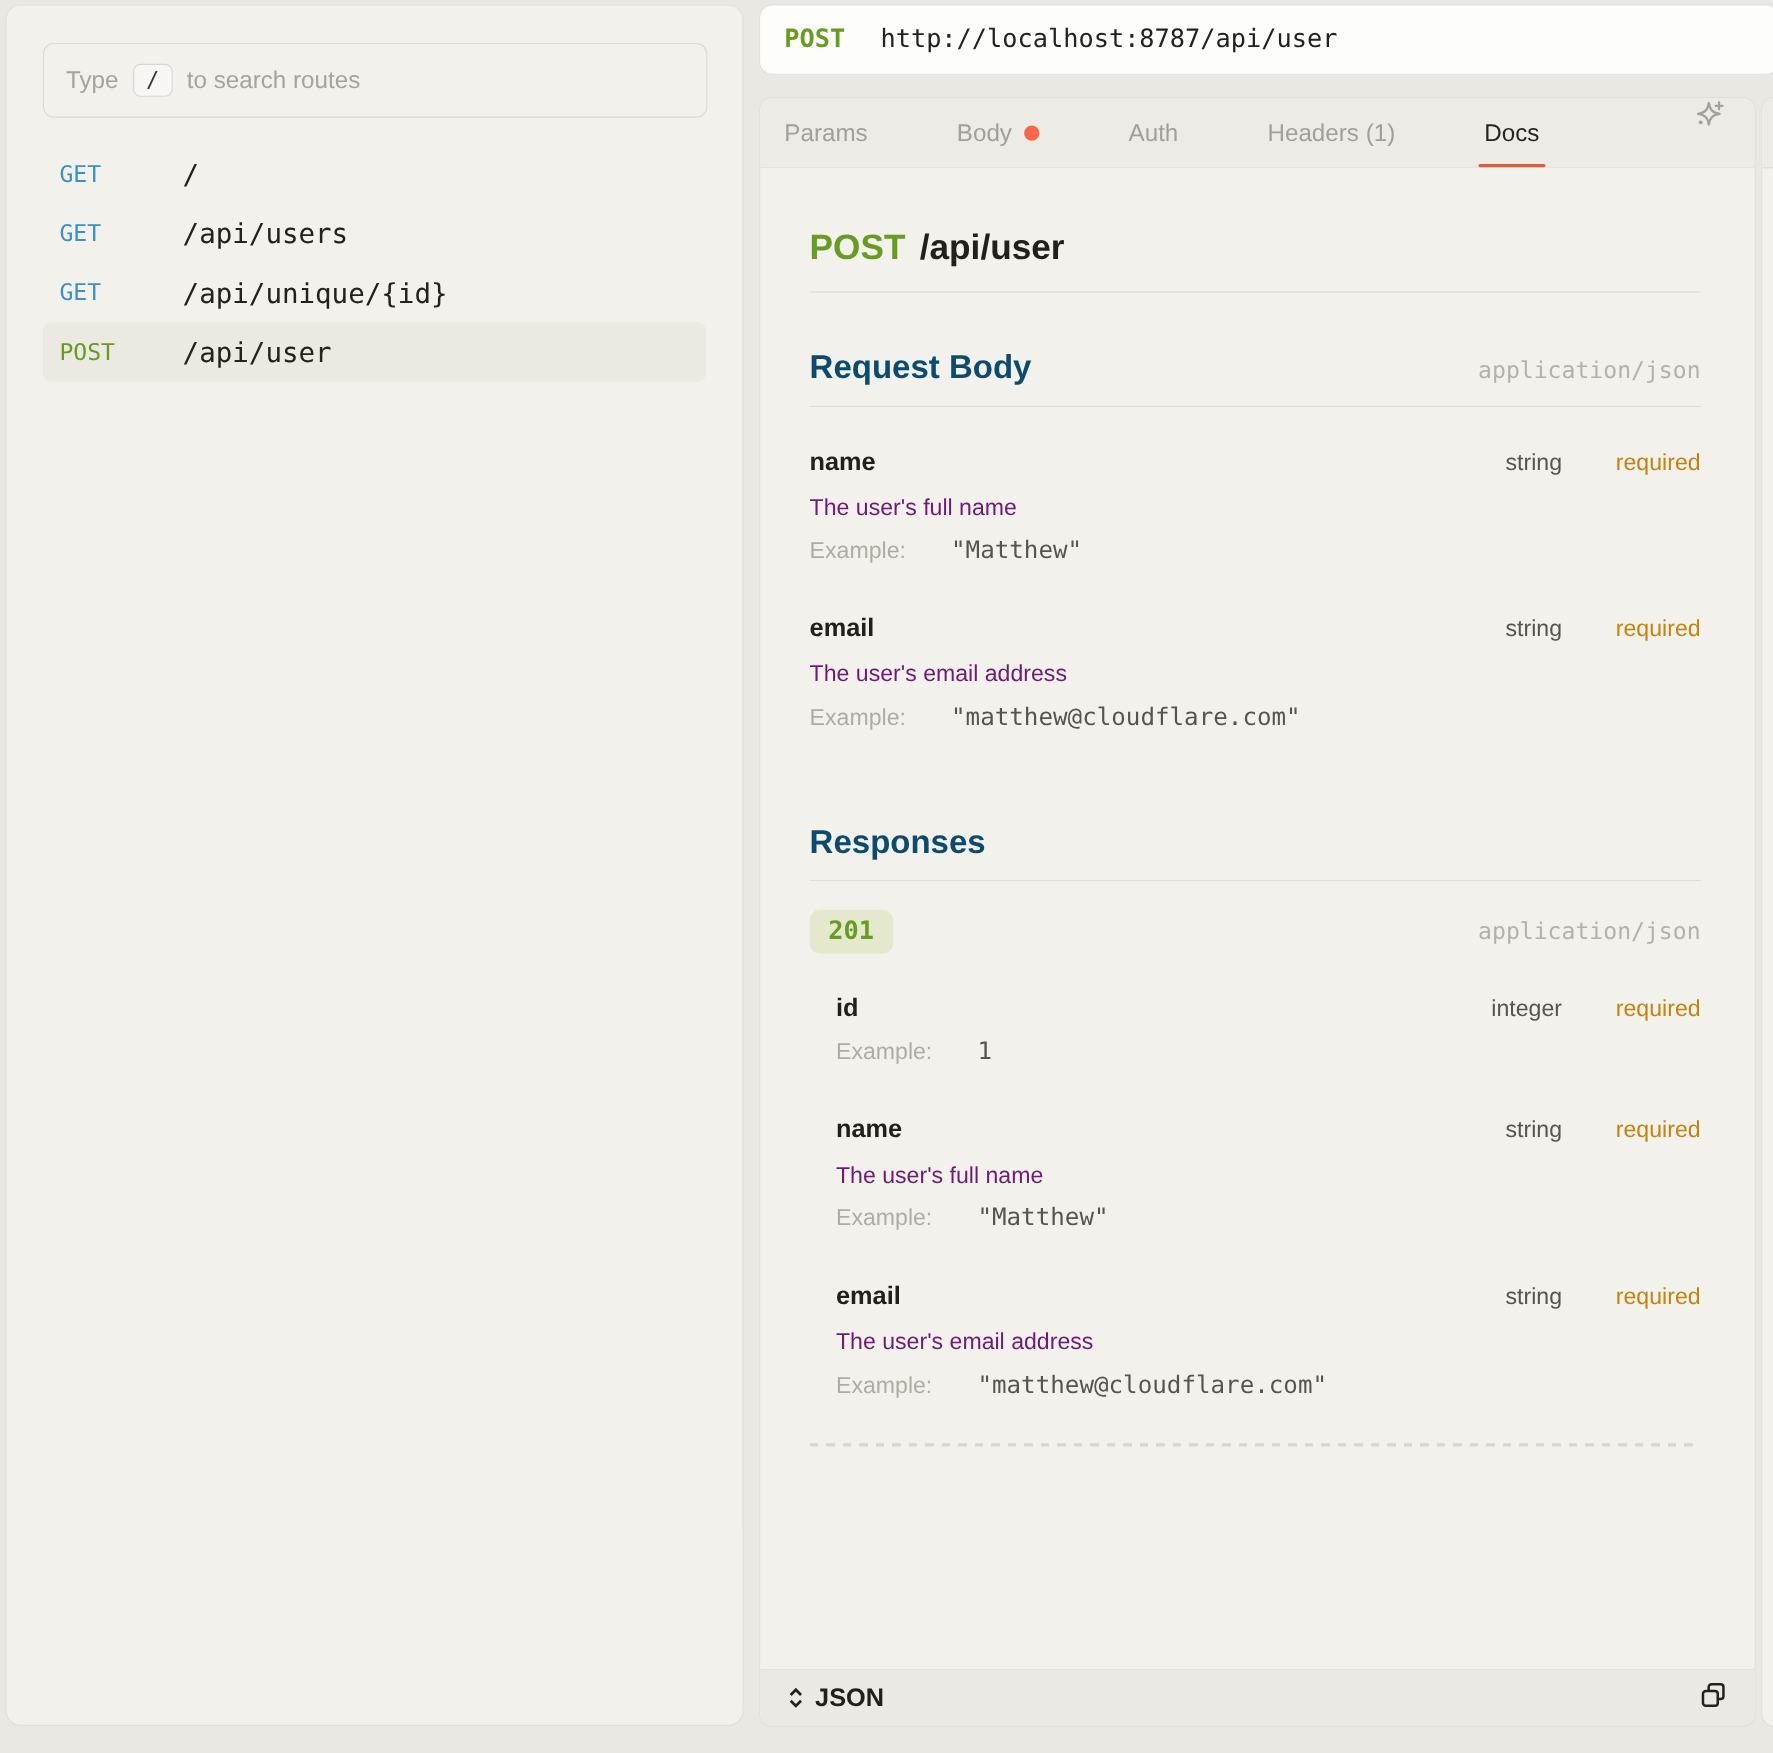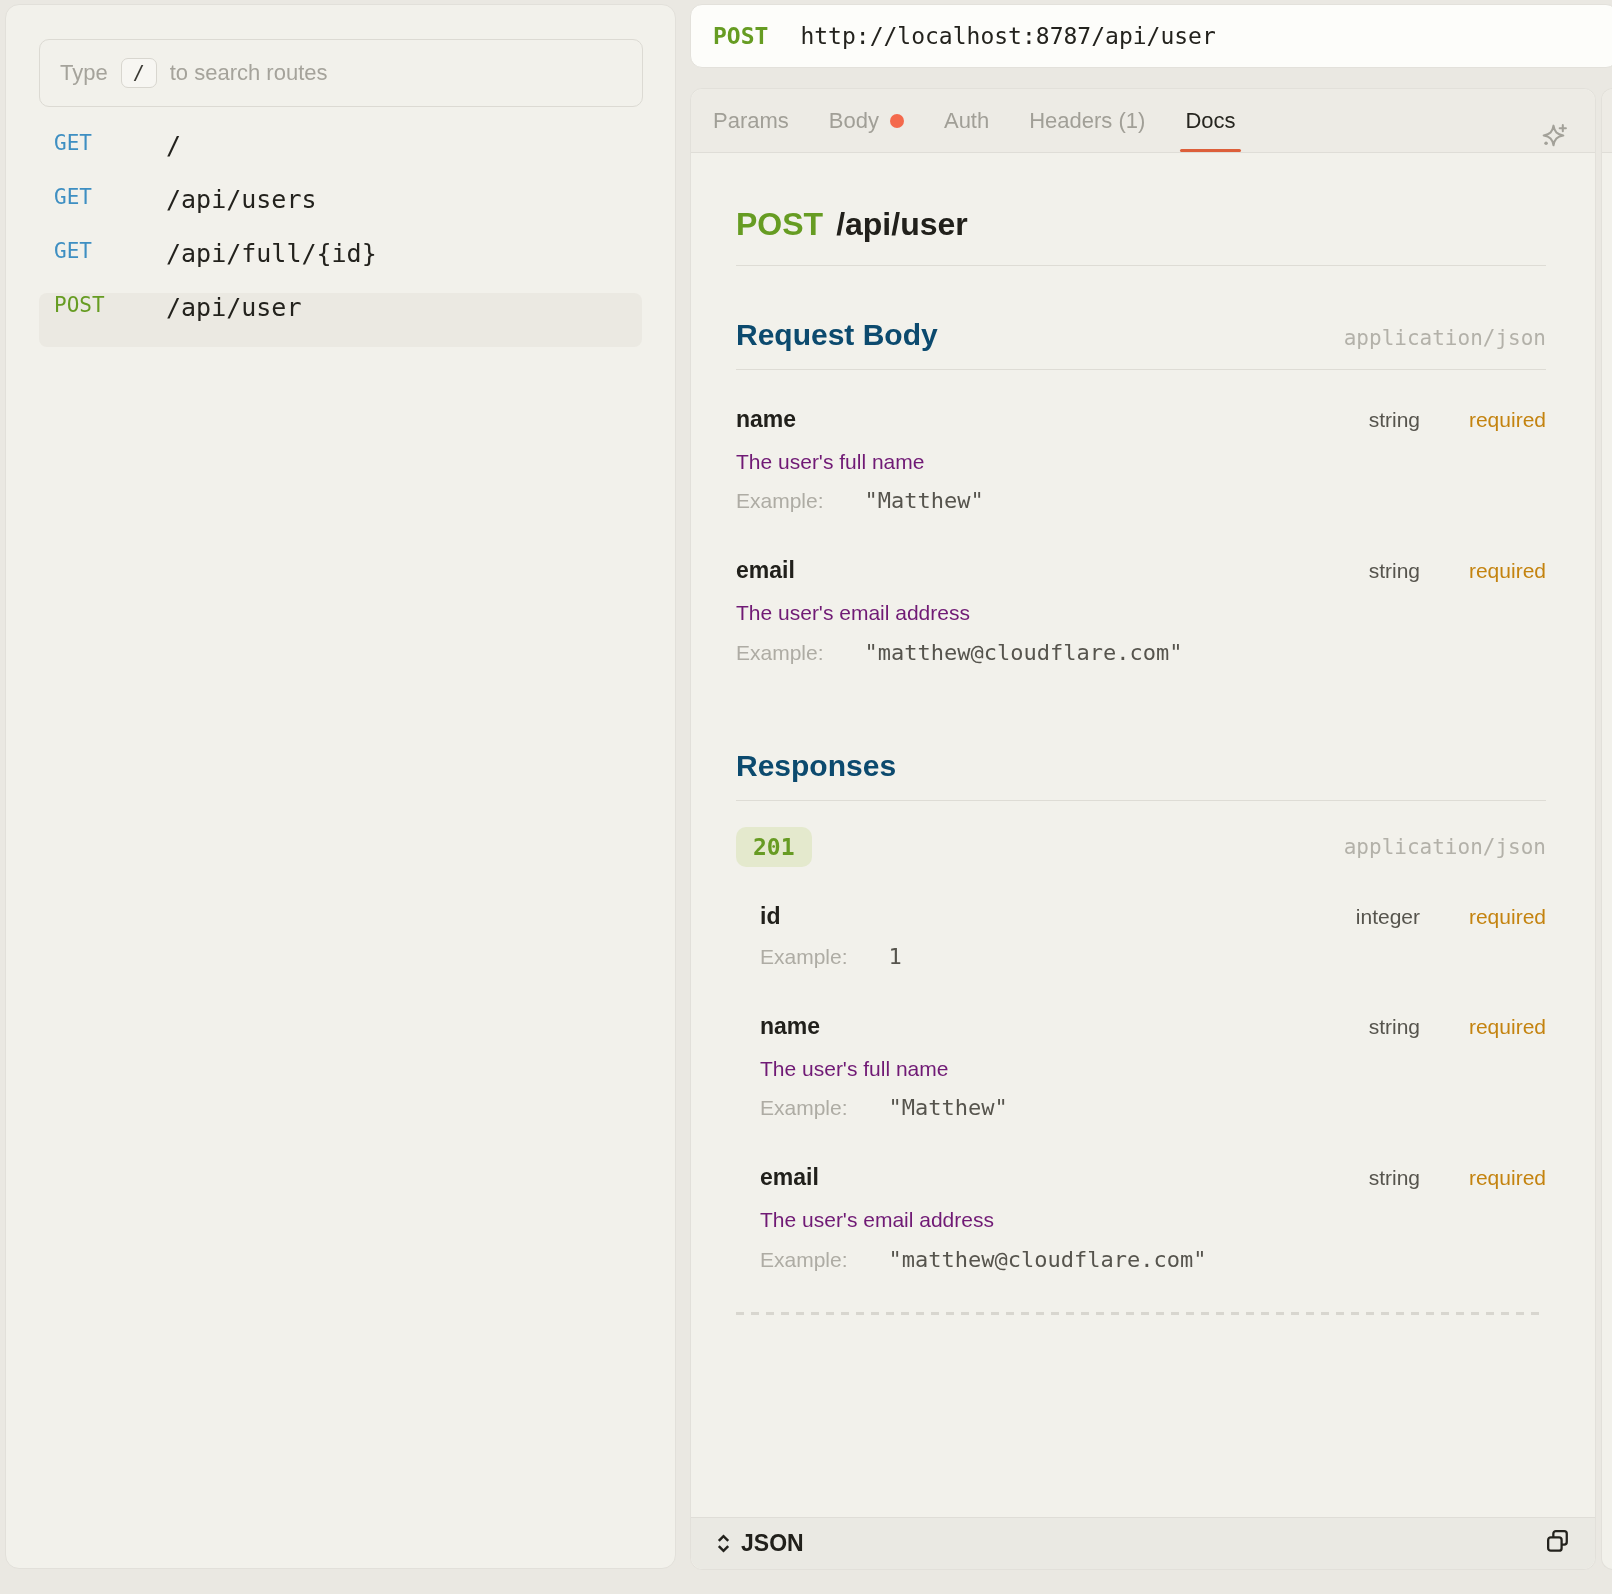--- a/index.html
+++ b/index.html
@@ -42,21 +42,21 @@
     display:flex;align-items:center;padding:0 20px;gap:13px;
     font-size:22px;color:var(--gray);background:var(--card);cursor:text;
   }
   .keycap{
     font-family:"DejaVu Sans Mono","Liberation Mono",monospace;
     font-size:20px;color:#3a3933;background:#f7f6f2;border:1px solid #d8d6cf;
     border-radius:7px;padding:2px 11px 4px;line-height:1.1;
   }
   .route-list{margin:24px 33px 0;display:flex;flex-direction:column;}
   .route-row{
-    height:54px;display:flex;padding-left:15px;border-radius:8px;
+    height:54px;display:flex;align-items:center;padding-left:15px;border-radius:8px;
     font-family:"DejaVu Sans Mono","Liberation Mono",monospace;cursor:pointer;
   }
   .route-row.active{background:var(--row-active);}
   .route-method{width:112px;font-size:21px;}
   .route-method[data-method="GET"]{color:var(--blue);}
   .route-method[data-method="POST"]{color:var(--green);}
   .route-path{font-size:25px;color:var(--ink);}
 
   
   .url-bar{
@@ -69,21 +69,21 @@
   .url-text{font-size:23px;color:var(--ink);}
 
   
   .main-card{
     position:absolute;left:690px;top:88px;width:906px;height:1482px;
     background:var(--card);border:1px solid var(--border);border-radius:12px;
     display:flex;flex-direction:column;overflow:hidden;
   }
   .tab-strip{
     flex:0 0 64px;background:var(--strip);border-bottom:1px solid var(--strip-border);
-    display:flex;align-items:flex-end;padding:0 26px 0 2px;border-radius:12px 12px 0 0;
+    display:flex;align-items:flex-start;padding:0 26px 0 2px;border-radius:12px 12px 0 0;gap:41px;
   }
   .tab{
     position:relative;height:100%;display:flex;align-items:center;gap:11px;
     padding:0 20px;font-size:22px;color:#a19f97;cursor:pointer;white-space:nowrap;
   }
   .tab.active{color:#26251f;}
   .tab.active::after{
     content:"";position:absolute;left:15px;right:15px;bottom:0;height:3px;
     background:var(--coral-dark);border-radius:2px;
   }
@@ -154,21 +154,21 @@
         <span class="route-path">/</span>
       </div>
 
       <div class="route-row">
         <span class="route-method mono" data-method="GET">GET</span>
         <span class="route-path">/api/users</span>
       </div>
 
       <div class="route-row">
         <span class="route-method mono" data-method="GET">GET</span>
-        <span class="route-path">/api/full/{id}</span>
+        <span class="route-path">/api/unique/{id}</span>
       </div>
 
       <div class="route-row active">
         <span class="route-method mono" data-method="POST">POST</span>
         <span class="route-path">/api/user</span>
       </div>
 
   </nav>
 </aside>
 

